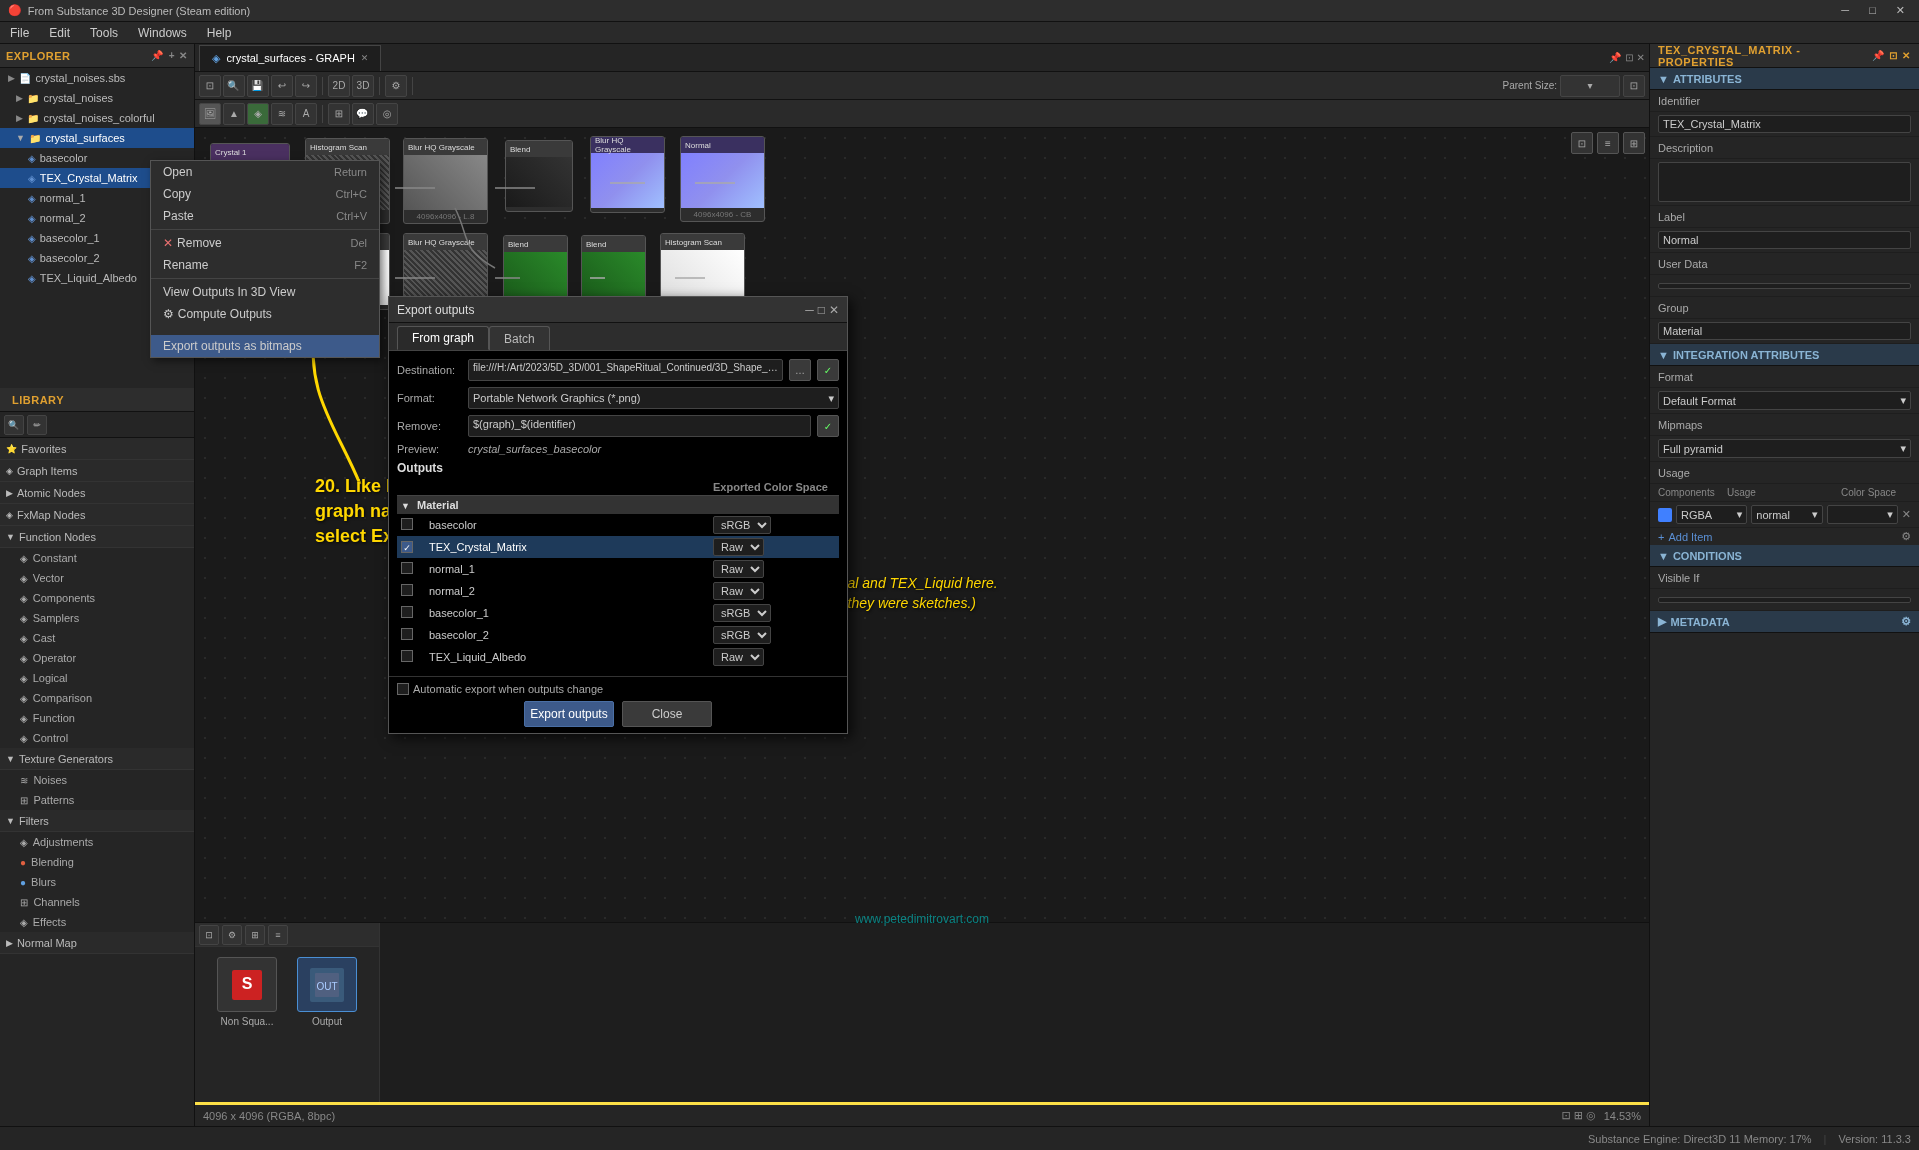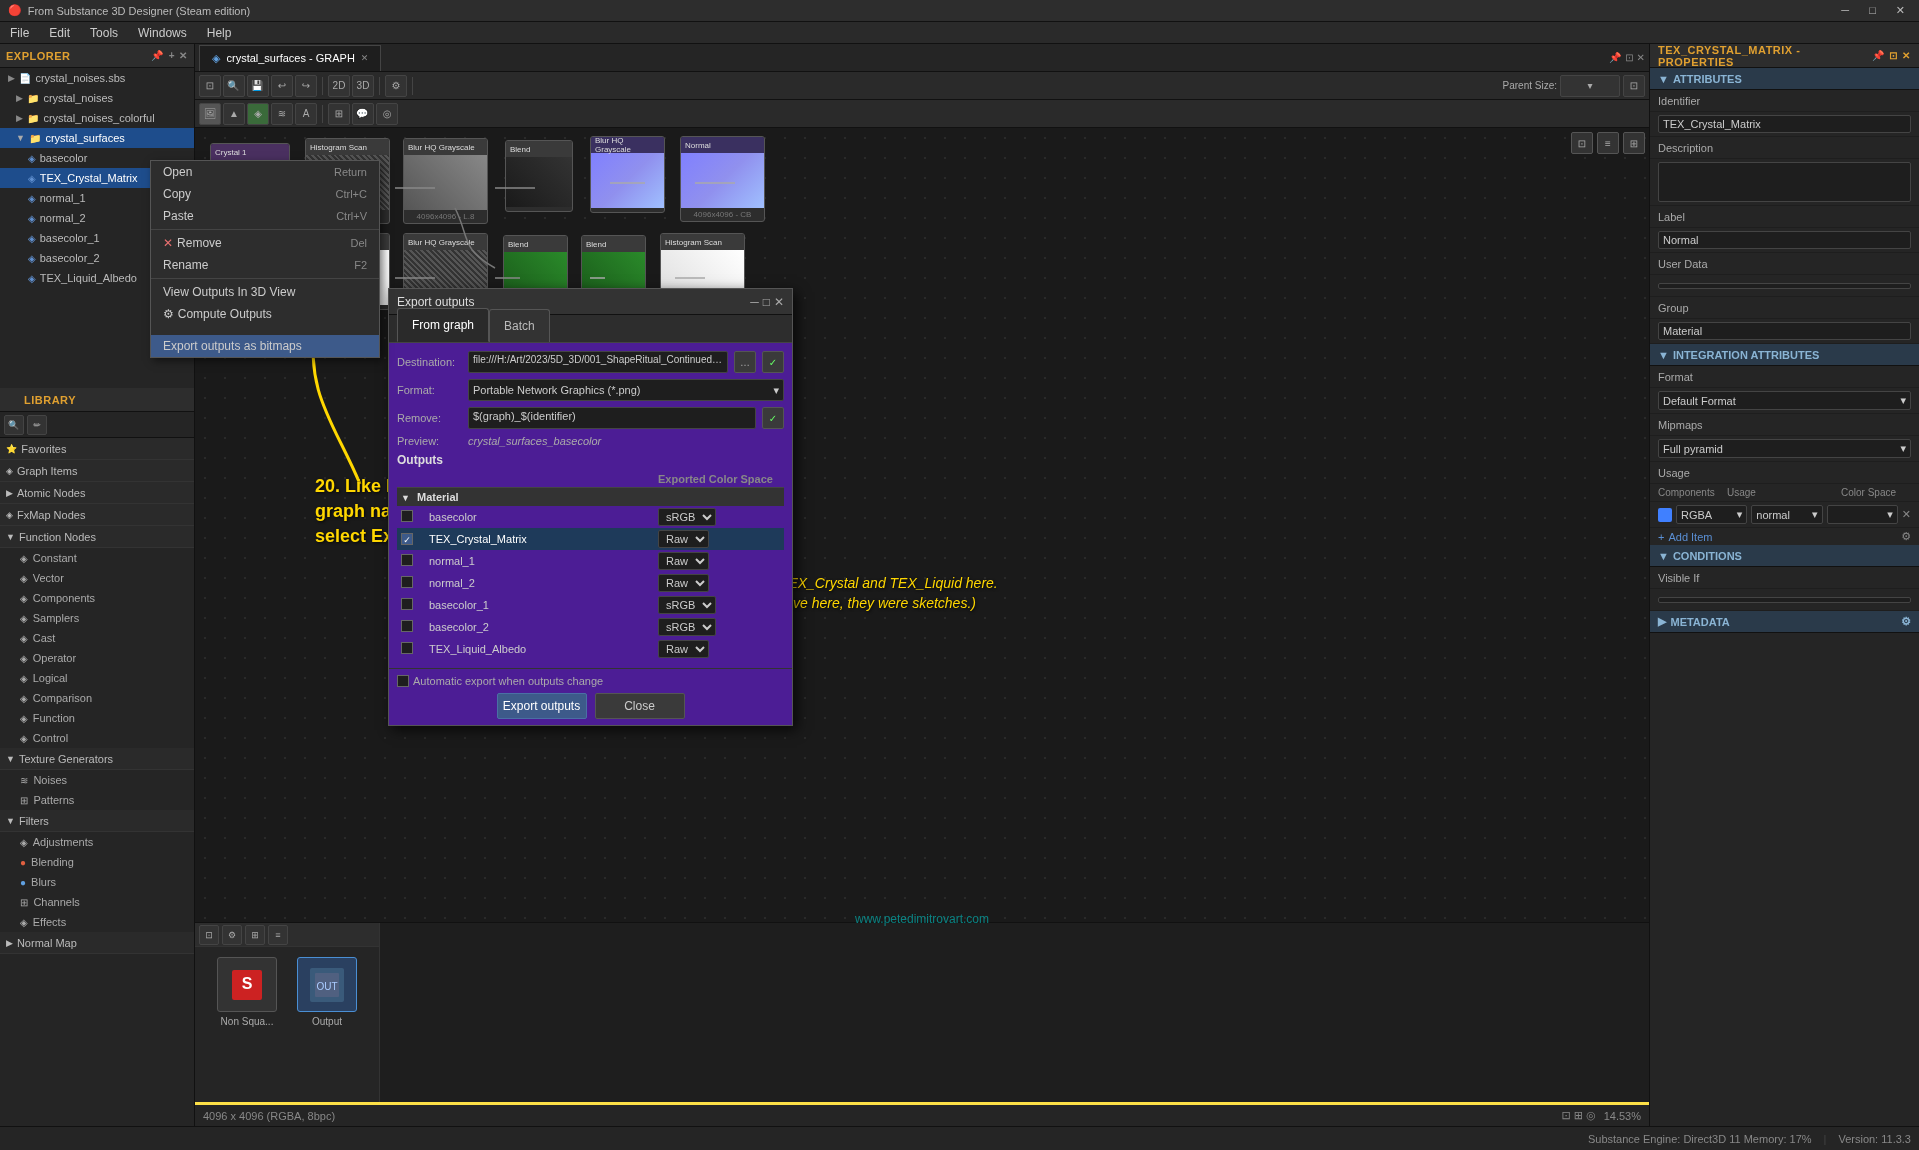--- a/index.html
+++ b/index.html
@@ -128,21 +128,21 @@
     
     #library-panel {
       flex: 1;
       overflow-y: auto;
     }
     .lib-header {
       height: 24px;
       background: #2d2d2d;
       display: flex;
       align-items: center;
-      padding: 0 24px;
+      padding: 0 12px;
       border-bottom: 1px solid #111;
       font-size: 11px;
       font-weight: bold;
       color: #e0a030;
       text-transform: uppercase;
       letter-spacing: 0.5px;
     }
     .lib-toolbar {
       height: 26px;
       background: #252525;
@@ -437,23 +437,23 @@
       font-size: 11px;
       padding: 2px 4px;
       border-radius: 2px;
       height: 40px;
     }
 
     
     #export-dialog {
       position: absolute;
       left: 388px;
-      top: 288px;
-      width: 405px;
-      background: #4c1d95;
+      top: 296px;
+      width: 460px;
+      background: #000000;
       border: 1px solid #555;
       z-index: 500;
       box-shadow: 4px 4px 12px rgba(0,0,0,0.7);
     }
     .dialog-titlebar {
       height: 26px;
       background: #333;
       display: flex; align-items: center; padding: 0 8px;
       justify-content: space-between;
       border-bottom: 1px solid #111;
@@ -461,21 +461,21 @@
     }
     .dialog-tabs {
       height: 28px;
       background: #2d2d2d;
       display: flex; align-items: flex-end;
       border-bottom: 1px solid #444;
       padding-left: 8px;
     }
     .dialog-tab {
       height: 24px;
-      padding: 16px 14px;
+      padding: 6px 14px;
       display: flex; align-items: center;
       background: #333;
       border: 1px solid #555;
       border-bottom: none;
       cursor: pointer;
       font-size: 12px;
       color: #bbb;
       border-radius: 3px 3px 0 0;
     }
     .dialog-tab.active { background: #2a2a2a; color: #fff; border-bottom: 1px solid #2a2a2a; }

